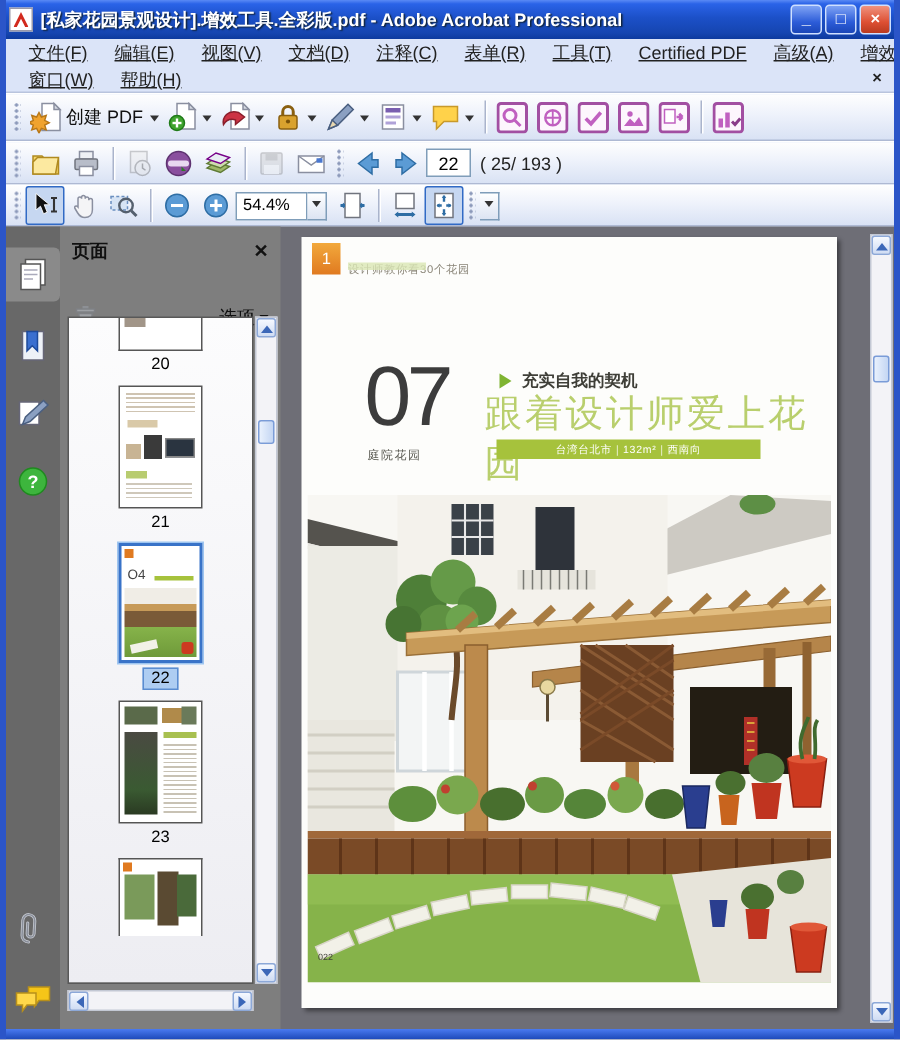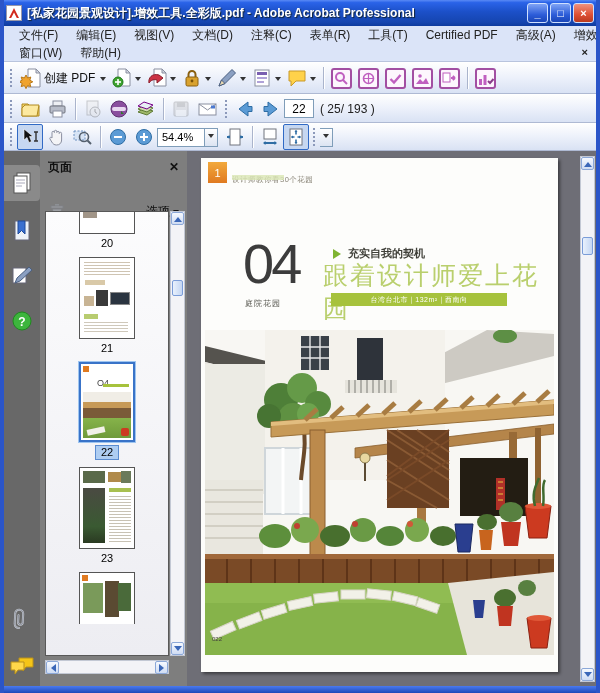--- a/index.html
+++ b/index.html
@@ -16,21 +16,21 @@
   .appicon::after { content:""; position:absolute; left:2px; top:2px; width:10px; height:10px;
     background:#d22a1e; clip-path:polygon(50% 0,100% 100%,78% 100%,50% 45%,22% 100%,0 100%); }
   .winbtn { width:21px; height:20px; margin-left:2px; border-radius:3px; border:1px solid #cfe0ff;
     color:#fff; font-size:11px; font-weight:bold; display:flex; align-items:center; justify-content:center;
     background:linear-gradient(180deg,#7fa3f5,#2c5cd8 60%,#1a46b8); }
   .winbtn.close { background:linear-gradient(180deg,#f0927e,#dd4f33 60%,#b93a20); }
   
   .menubar { position:absolute; left:0; top:26px; width:592px; height:36px; background:#dbe4f8;
     border-bottom:1px solid #b9c4dd; font-size:12px; color:#222; }
   .menurow { display:flex; align-items:center; height:18px; padding-left:6px; }
-  .menuitem { padding:1px 9px; cursor:default; white-space:nowrap; }
+  .menuitem { padding:1px 9px; cursor:default; white-space:nowrap;text-decoration:underline; }
   .menubar-x { position:absolute; right:8px; top:20px; font-size:11px; font-weight:bold; color:#222; }
   
   .toolbar { position:absolute; left:0; width:592px; display:flex; align-items:center;
     background:linear-gradient(180deg,#fefefe 0%,#eef2fb 45%,#d9e2f4 100%);
     border-top:1px solid #fff; border-bottom:1px solid #aeb9d3; padding:0 2px; }
   .tb1 { top:62px; height:32px; }
   .tb2 { top:94px; height:29px; }
   .tb3 { top:123px; height:28px; }
   .grip { width:5px; height:20px; margin:0 3px;
     background-image:radial-gradient(circle,#8c99ba 1px,transparent 1.2px); background-size:4px 4px; }
@@ -453,21 +453,21 @@
             <div style="position:absolute;left:16px;top:32px;width:12px;height:16px;background:#3a3a3a"></div>
             <div style="position:absolute;left:30px;top:34px;width:20px;height:13px;background:#2a3440;border:1px solid #888"></div>
             <div style="position:absolute;left:4px;top:38px;width:10px;height:10px;background:#c8b494"></div>
             <div style="position:absolute;left:4px;top:56px;width:14px;height:5px;background:#b8cc70"></div>
             <div style="position:absolute;left:4px;top:64px;right:6px;height:12px;background:repeating-linear-gradient(180deg,#cfc8ba 0 1px,#fff 1px 3px)"></div>
           </div>
           <span class="tlab">21</span>
 
           <div class="thumb sel" style="height:80px">
             <div style="position:absolute;left:2px;top:2px;width:6px;height:6px;background:#e07a20"></div>
-            <div style="position:absolute;left:16px;top:14px;font-size:9px;color:#444">O4</div>
+            <div style="position:absolute;left:4px;top:14px;font-size:9px;color:#444">O4</div>
             <div style="position:absolute;left:22px;top:20px;width:26px;height:3px;background:#a6c23c"></div>
             <div style="position:absolute;left:2px;top:28px;right:2px;height:26px;background:linear-gradient(180deg,#f0ede6 0 40%,#c79a58 40% 60%,#7a5a38 60% 100%)"></div>
             <div style="position:absolute;left:2px;top:54px;right:2px;bottom:2px;background:linear-gradient(180deg,#86b34a,#6f9a3a)"></div>
             <div style="position:absolute;left:6px;bottom:6px;width:18px;height:6px;background:#f2f1e8;transform:rotate(-12deg)"></div>
             <div style="position:absolute;right:4px;bottom:4px;width:8px;height:8px;background:#cc3a20;border-radius:2px"></div>
           </div>
           <span class="tlab sel">22</span>
 
           <div class="thumb" style="height:82px">
             <div style="position:absolute;left:3px;top:3px;width:22px;height:12px;background:#5a6a4a"></div>
@@ -508,21 +508,21 @@
       </div>
     </div>
 
     <div class="docarea">
       <div class="page">
 
         <div class="ph-square">1</div>
         <div class="ph-text">设计师教你看30个花园</div>
         <div class="ph-text2"></div>
 
-        <div class="ch-num">04</div>
+        <div class="ch-num">07</div>
         <div class="ch-cat">庭院花园</div>
         <div class="tagline">
           <span class="tri-green"></span><span>充实自我的契机</span>
         </div>
         <div class="big-title">跟着设计师爱上花园</div>
         <div class="info-bar">台湾台北市｜132m²｜西南向</div>
 
         <svg class="photo" viewBox="0 0 349 325" preserveAspectRatio="none">
           <rect width="349" height="325" fill="#f8f7f3"></rect>
 

